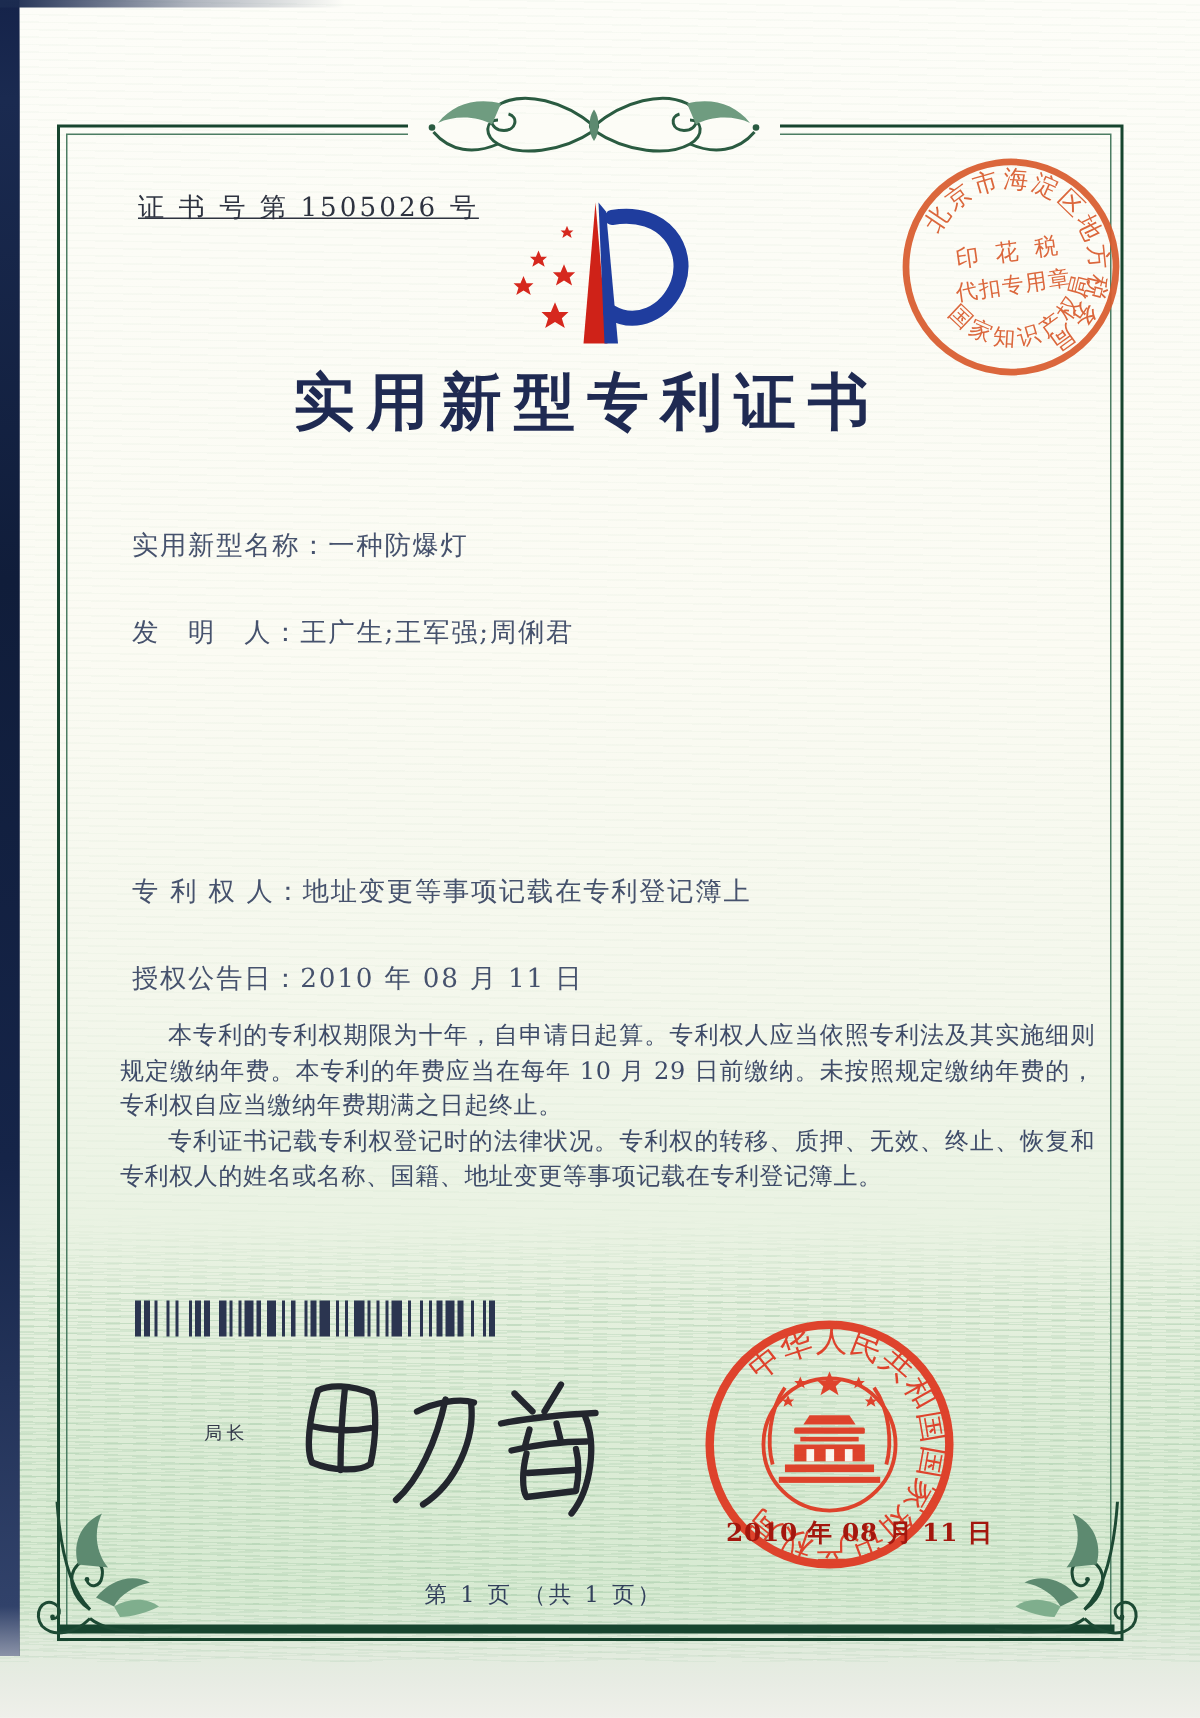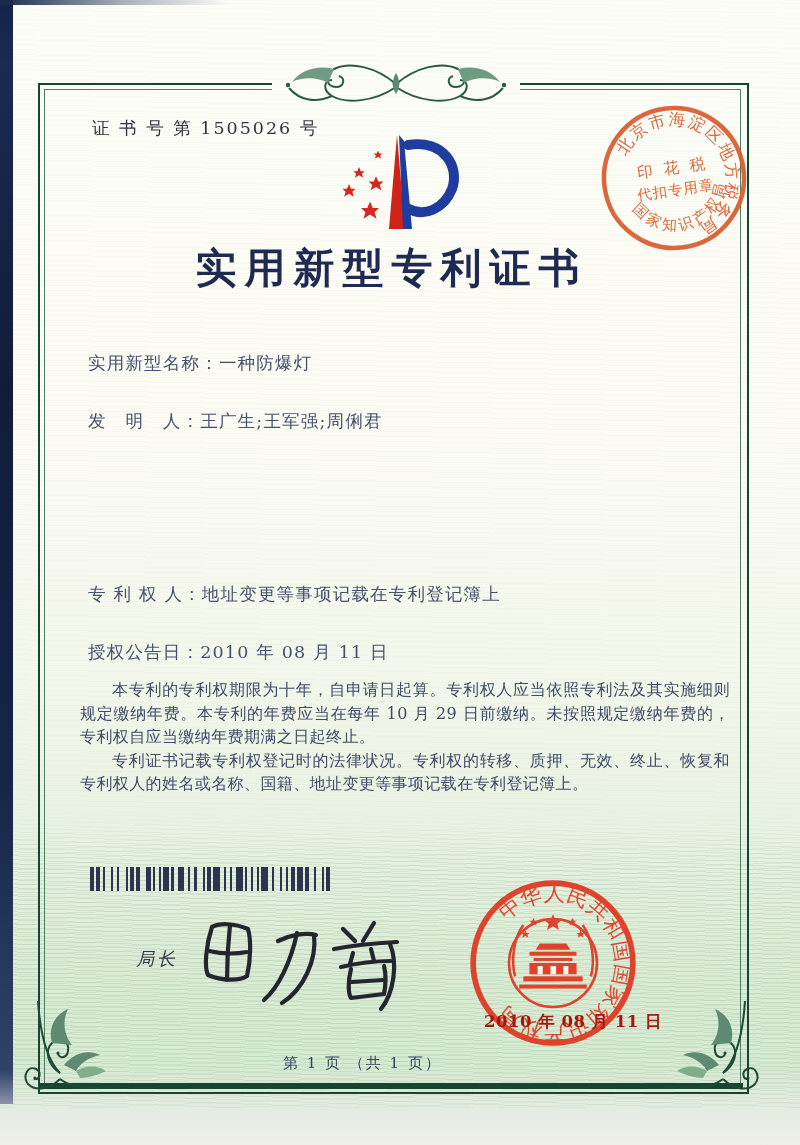--- a/index.html
+++ b/index.html
@@ -24,34 +24,34 @@
   
   .frame-outer{position:absolute;left:38px;top:83px;width:707px;height:1007px;border:2px solid #17452f;}
   .frame-inner{position:absolute;left:44px;top:89px;width:695px;height:995px;border:1px solid #4c7d63;}
   .frame-bottom{position:absolute;left:40px;top:1083px;width:703px;height:6px;background:#17452f;}
   .flourish-patch{position:absolute;left:272px;top:80px;width:248px;height:13px;background:#fcfcf6;}
   .flourish-top{position:absolute;left:272px;top:57px;width:248px;height:50px;}
   .corner{position:absolute;width:102px;height:96px;}
   .corner-l{left:18px;top:1001px;}
   .corner-r{left:663px;top:1001px;transform:scaleX(-1);}
   
-  .cert-no{position:absolute;left:92px;top:116px;font-size:17.5px;color:#2e3340;letter-spacing:2px;}
+  .cert-no{position:absolute;left:92px;top:126px;font-size:17.5px;color:#2e3340;letter-spacing:2px;text-decoration:underline;}
   .logo{position:absolute;left:328px;top:129px;width:148px;height:110px;}
   .stamp{position:absolute;left:599px;top:103px;width:150px;height:150px;transform:rotate(-8deg);opacity:.92;}
   .title{position:absolute;left:38px;width:707px;top:241px;text-align:center;
          font-size:41px;font-weight:700;color:#1f2a52;letter-spacing:8px;}
   .field{position:absolute;left:88px;font-size:17.5px;color:#46526d;letter-spacing:1.2px;white-space:pre;}
   .f0{top:351px}.f1{top:409px}.f2{top:466px}.f3{top:524px}.f4{top:582px}.f5{top:640px}
   .paras{position:absolute;left:80px;right:70px;top:678px;}
   .paras p{margin:0;text-indent:2em;font-size:16px;line-height:23.6px;letter-spacing:.4px;
            color:#3e4b68;text-align:justify;}
   .barcode{position:absolute;left:90px;top:867px;width:242px;height:24px;display:flex;}
   .barcode span{height:100%;flex-basis:0;}
   .barcode .bar{background:#2b3550;}
-  .sig-role{position:absolute;left:136px;top:947px;font-size:18px;color:#33384a;letter-spacing:3px;font-style:italic;}
+  .sig-role{position:absolute;left:136px;top:947px;font-size:12px;color:#33384a;letter-spacing:3px;}
   .sig{position:absolute;left:192px;top:901px;width:215px;height:118px;}
   .seal{position:absolute;left:468px;top:878px;width:170px;height:170px;opacity:.93;}
   .seal-date{position:absolute;left:484px;top:1011px;font-size:16.5px;font-weight:700;
              color:#a3170e;letter-spacing:.5px;white-space:pre;}
   .footer{position:absolute;left:283px;top:1054px;font-size:15px;color:#32405c;letter-spacing:2px;white-space:pre;}
   svg text{font-family:"DejaVu Serif","Liberation Serif",serif;}
 </style>
 </head>
 <body>
 

